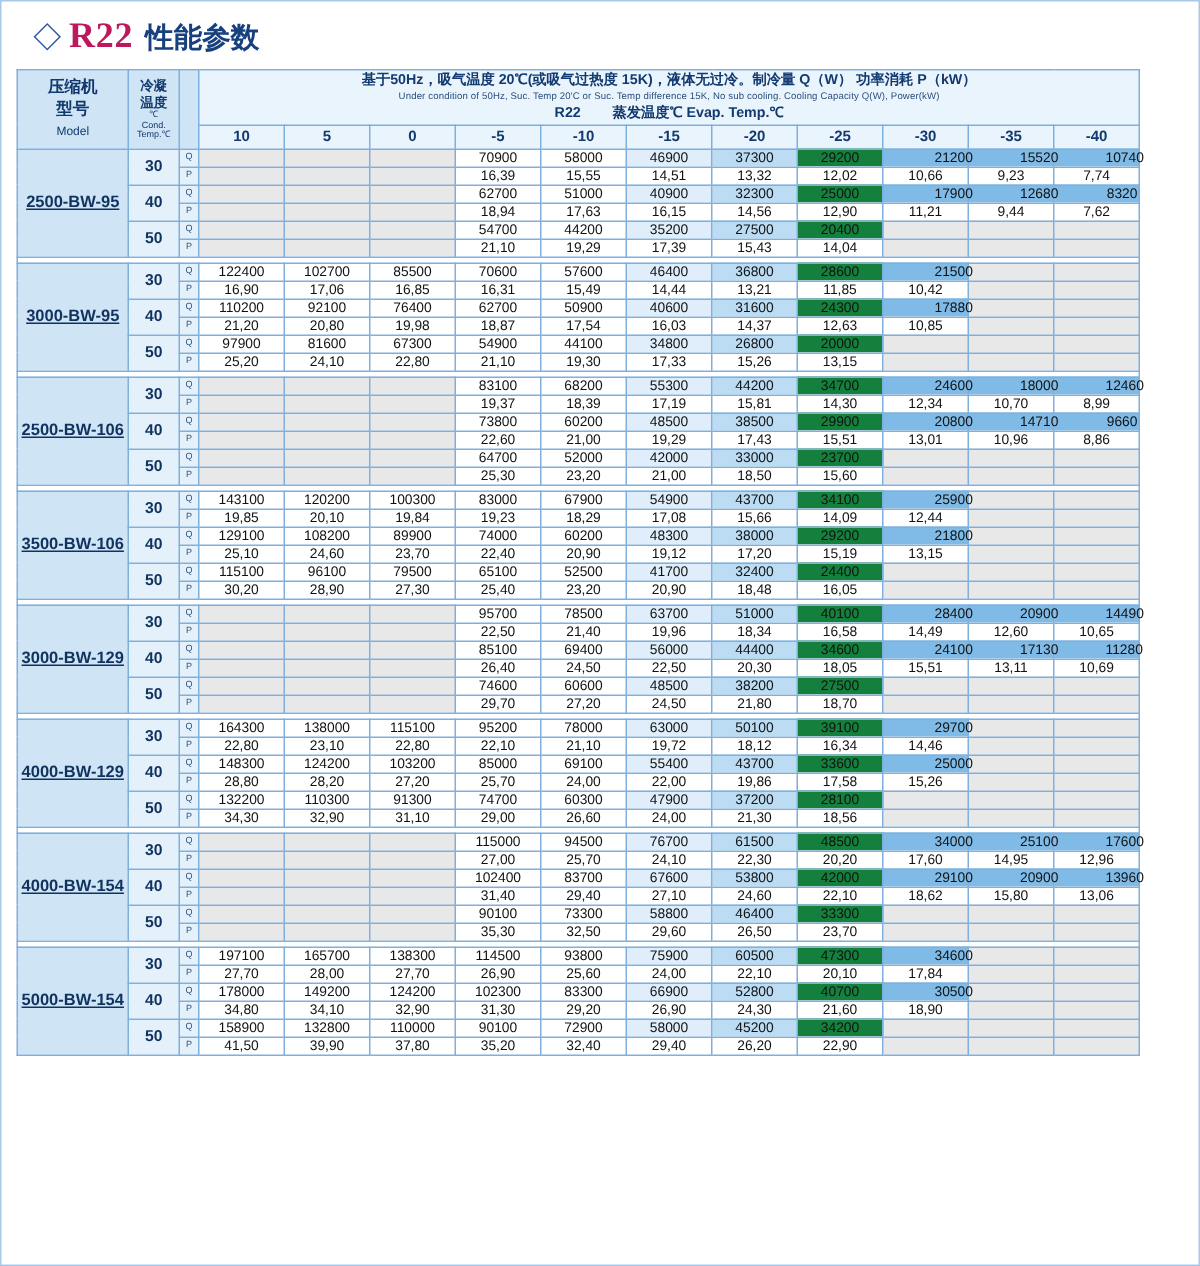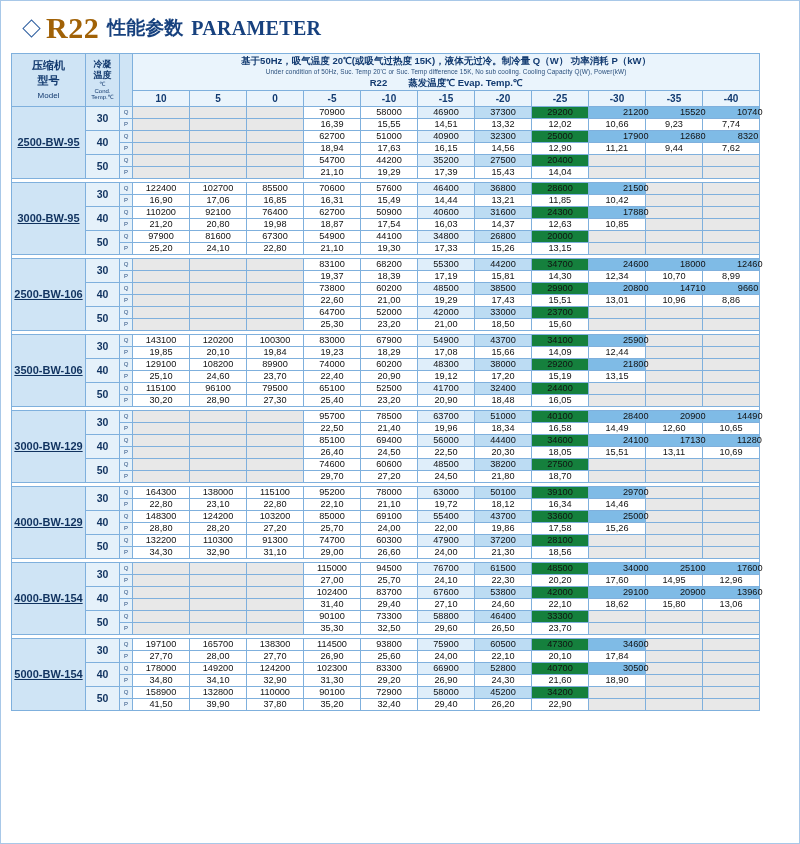--- a/index.html
+++ b/index.html
@@ -21,21 +21,21 @@
   .title-row{
     display:flex;align-items:center;gap:8px;
     padding:2px 0 8px 14px;
   }
   .diamond{
     width:11px;height:11px;border:1.6px solid #2f5fa0;
     transform:rotate(45deg);display:inline-block;
   }
   .title-r22{
     font-family:"Liberation Serif", serif;
-    font-size:30px;font-weight:bold;color:#a16207;
+    font-size:24px;font-weight:bold;color:#be185d;
     letter-spacing:.5px;
   }
   .title-cn{
     font-size:19px;font-weight:bold;color:#17417e;
   }
   .title-en{
     font-family:"Liberation Serif", serif;
     font-size:20px;font-weight:bold;color:#17417e;
     letter-spacing:.3px;
   }
@@ -118,21 +118,20 @@
 </style>
 </head>
 <body>
 
 <div class="page">
 
   <div class="title-row">
     <span class="diamond"></span>
     <span class="title-r22">R22</span>
     <span class="title-cn">性能参数</span>
-    <span class="title-en">PARAMETER</span>
   </div>
 
   <table class="main">
     <colgroup>
       <col style="width:74px">
       <col style="width:34px">
       <col style="width:13px">
       <col span="11" style="width:57px">
     </colgroup>
     <tbody id="tbody">

